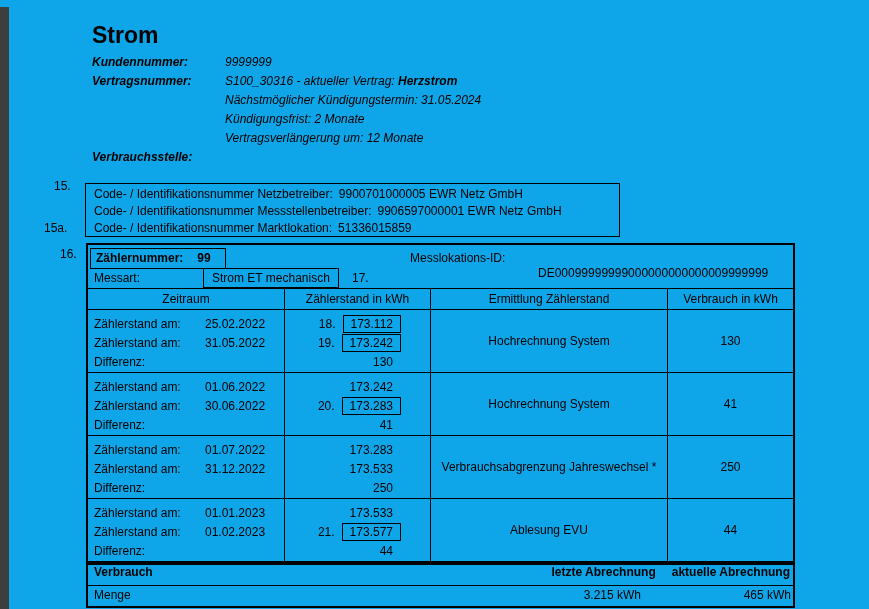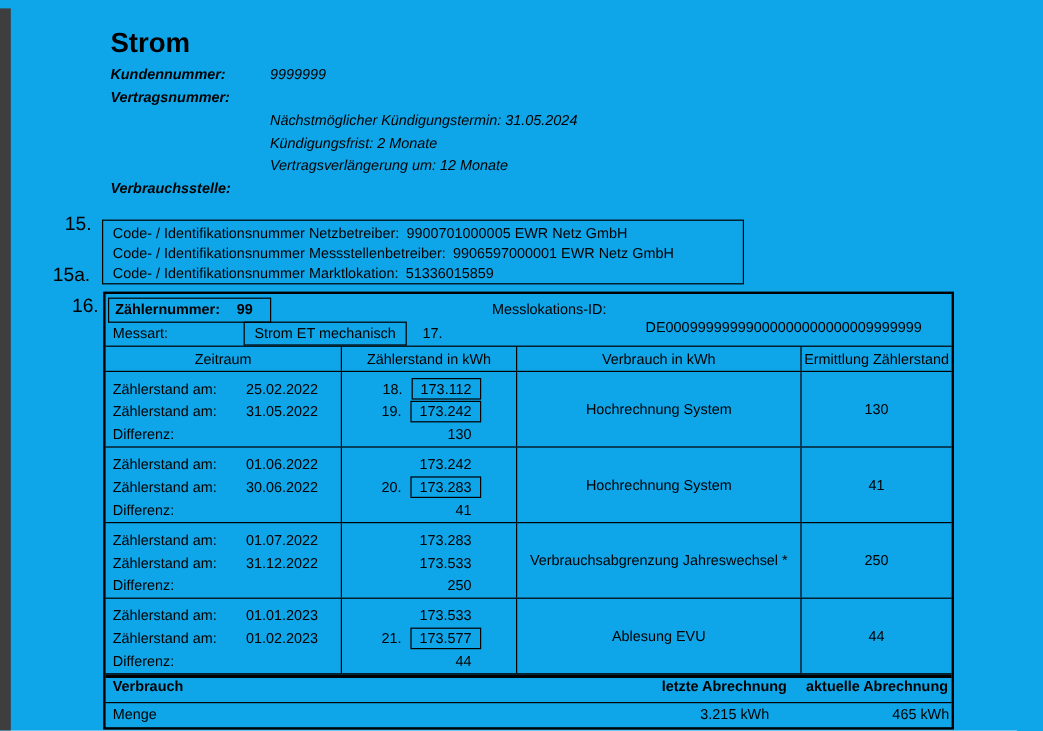--- a/index.html
+++ b/index.html
@@ -16,21 +16,21 @@
   .info { position:absolute; left:92px; top:53px; width:560px; }
   .info-row { display:flex; height:19px; line-height:19px;font-style:italic; }
   .info-label { width:133px; font-weight:bold; flex:0 0 133px; }
   .bold { font-weight:bold; }
 
   .codebox {
     position:absolute; left:85px; top:183px; width:535px; height:54px;
     border:1.5px solid #000; padding:2px 0 0 8px; line-height:17px;
   }
   .codebox .cline span { margin-right:6px; }
-  .anno { position:absolute; font-size:16px; }
+  .anno { position:absolute; font-size:12px; }
 
   .mtable {
     position:absolute; left:86px; top:243px; width:709px;
     border:2px solid #000;
   }
   .meter-row { position:relative; height:44px; border-bottom:1px solid #000; }
   .zbox {
     position:absolute; left:2px; top:3px; border:1px solid #000;
     padding:1px 14px 1px 5px; font-weight:bold; height:21px; line-height:17px;
   }
@@ -87,20 +87,21 @@
 
   <div class="title">Strom</div>
 
   <div class="info">
     <div class="info-row">
       <span class="info-label">Kundennummer:</span>
       <span>9999999</span>
     </div>
     <div class="info-row">
       <span class="info-label">Vertragsnummer:</span>
+      <span><span>S100_30316 - aktueller Vertrag: </span><span class="bold">Herzstrom</span></span>
     </div>
     <div class="info-row">
       <span class="info-label"></span>
       <span>Nächstmöglicher Kündigungstermin: 31.05.2024</span>
     </div>
     <div class="info-row">
       <span class="info-label"></span>
       <span>Kündigungsfrist: 2 Monate</span>
     </div>
     <div class="info-row">
@@ -136,22 +137,22 @@
       <span class="mess-label">Messlokations-ID:</span>
       <span class="mess-value">DE00099999999000000000000009999999</span>
       <span class="messart-label">Messart:</span>
       <span class="messart-box">Strom ET mechanisch</span>
       <span class="anno17">17.</span>
     </div>
 
     <div class="grid hrow">
       <div class="hcell">Zeitraum</div>
       <div class="hcell">Zählerstand in kWh</div>
+      <div class="hcell">Ermittlung Zählerstand</div>
       <div class="hcell">Verbrauch in kWh</div>
-      <div class="hcell">Ermittlung Zählerstand</div>
     </div>
 
     <div class="grid block">
       <div class="c1">
         <div class="line"><span class="lbl">Zählerstand am:</span><span>25.02.2022</span></div>
         <div class="line"><span class="lbl">Zählerstand am:</span><span>31.05.2022</span></div>
         <div class="line"><span>Differenz:</span></div>
       </div>
       <div class="c2">
         <div class="vline">

